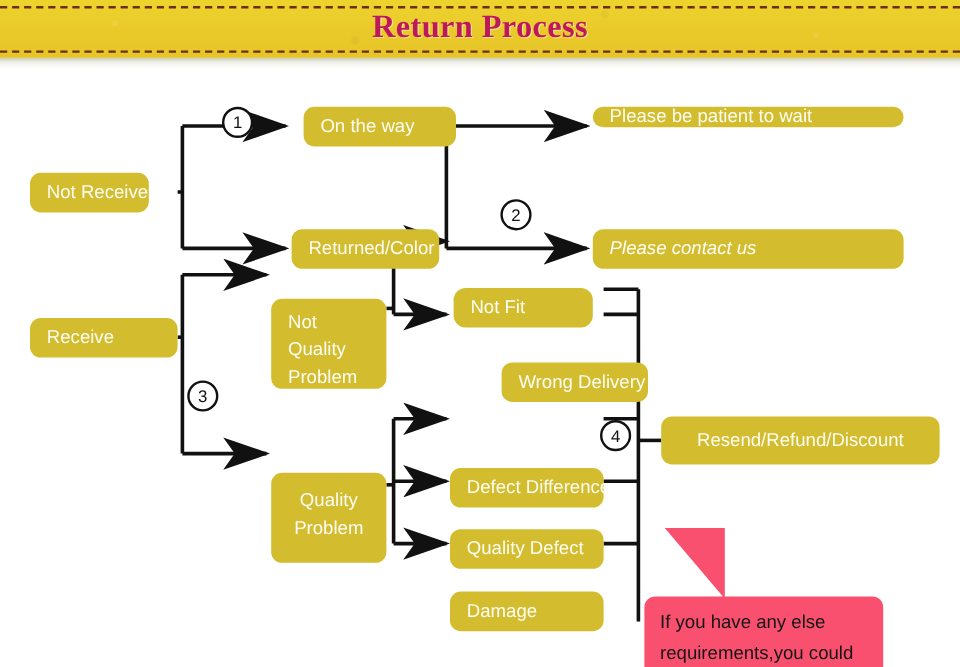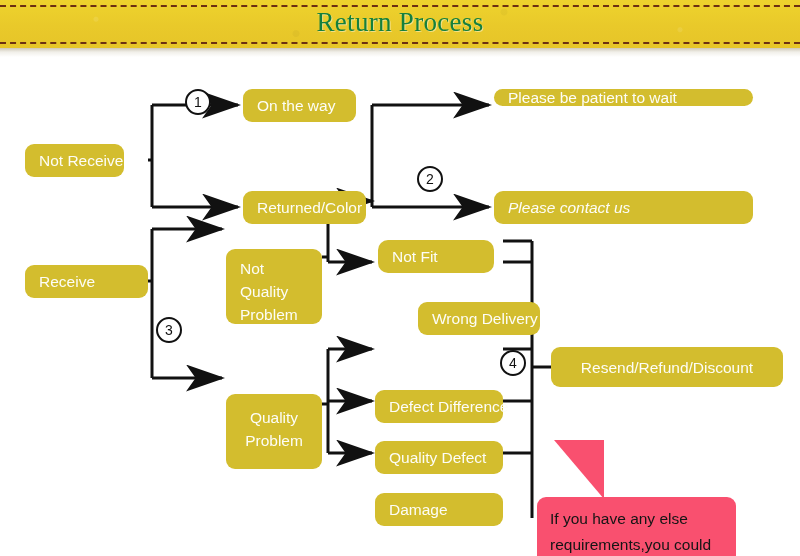--- a/index.html
+++ b/index.html
@@ -50,22 +50,22 @@
   #banner-dash-top { top: 5px; }
   #banner-dash-bottom { top: 42px; }
 
   #banner-title {
     position: absolute;
     left: 0; top: 7px;
     width: 800px;
     text-align: center;
     font-family: "Liberation Serif", "DejaVu Serif", serif;
     font-size: 27px;
-    font-weight: 400;
-    color: #15803d;
+    font-weight: 700;
+    color: #be185d;
     letter-spacing: 0.3px;
     text-shadow: 1px 1px 0 rgba(255,255,255,0.45);
     z-index: 7;
     white-space: nowrap;
   }
 
   
   #canvas {
     position: absolute;
     left: 0; top: 57px;
@@ -199,21 +199,21 @@
       <path d="M503,344 L532,344"></path>
       <path d="M503,396 L532,396"></path>
       <path d="M532,310 L551,310"></path>
     </g>
   </svg>
 
   <div class="node pad-left" style="left:25px; top:87px; width:99px; height:33px;">Not Receive</div>
 
   <div class="node pad-left" style="left:25px; top:208px; width:123px; height:33px;">Receive</div>
 
-  <div class="node pad-left" style="left:243px; top:32px; width:113px; height:33px;">On the way</div>
+  <div class="node pad-left" style="left:253px; top:32px; width:127px; height:33px;">On the way</div>
 
   <div class="node pad-left" style="left:243px; top:134px; width:123px; height:33px;">Returned/Color</div>
 
   <div class="node pad-left" style="left:494px; top:32px; width:259px; height:17px;">Please be patient to wait</div>
 
   <div class="node pad-left" style="left:494px; top:134px; width:259px; height:33px;font-style:italic;">Please contact us</div>
 
   <div class="node multiline" style="left:226px; top:192px; width:96px; height:75px;">Not<br>Quality<br>Problem</div>
 
   <div class="node multiline centered" style="left:226px; top:337px; width:96px; height:75px;">Quality<br>Problem</div>

